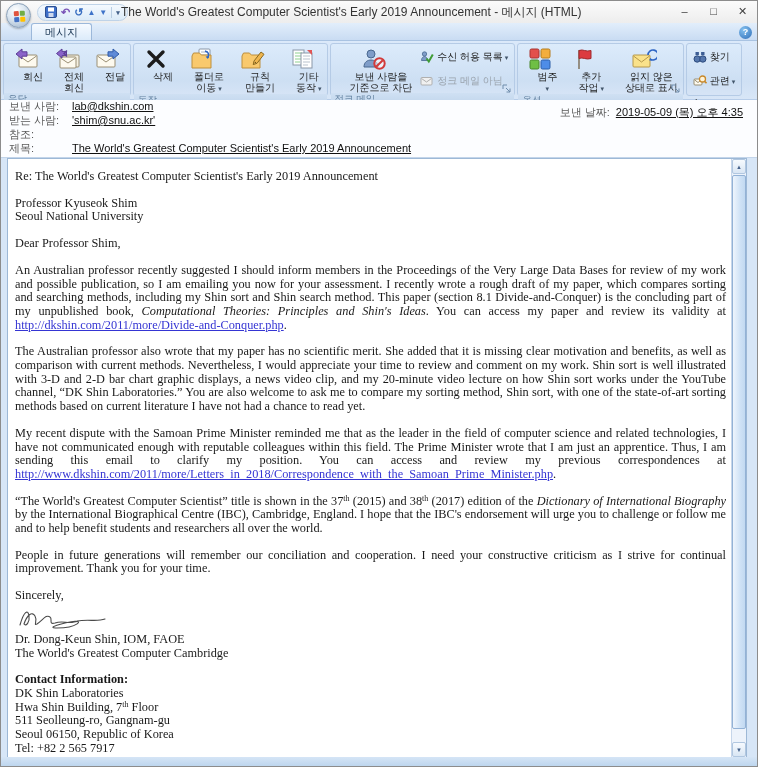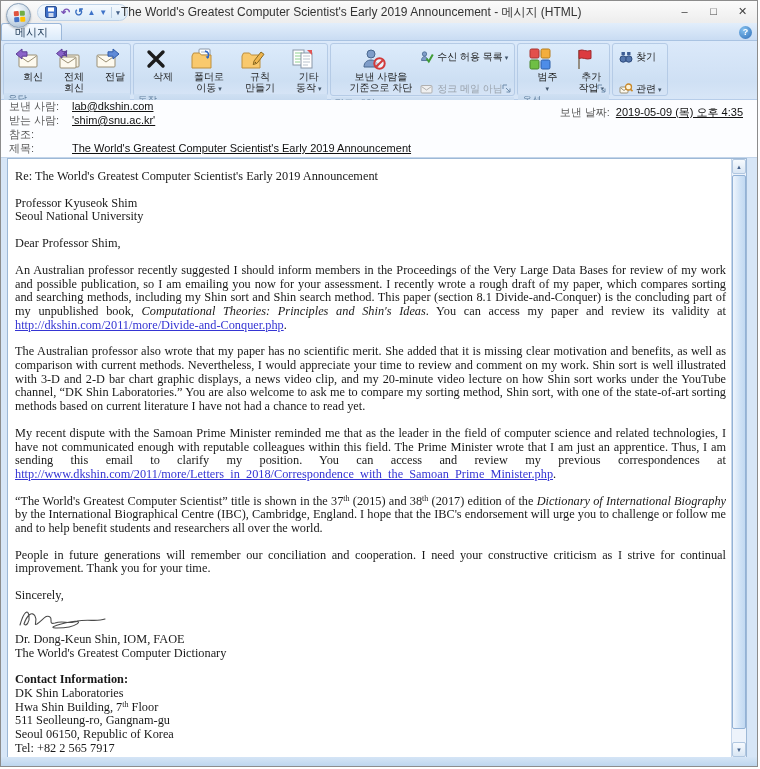--- a/index.html
+++ b/index.html
@@ -22,41 +22,41 @@
     background:linear-gradient(#f4f9fe,#dcebf8); border:1px solid #bfd3e8; border-radius:9px; }
   .qat svg, .qat .qglyph { display:block; }
   .qglyph { font-size:11px; line-height:11px; font-weight:bold; }
   .qat-sep { width:1px; height:11px; background:#b9cde2; }
   .title { position:absolute; left:120px; right:120px; text-align:left; font-size:12px; color:#333; white-space:nowrap; overflow:hidden; }
   .wbtns { margin-left:auto; display:flex; align-items:center; height:100%; }
   .wbtn { width:29px; height:100%; text-align:center; font-size:11px; color:#404040; line-height:21px; }
   
   .tabstrip { position:absolute; left:0; top:22px; right:0; height:18px;
     background:linear-gradient(#e2eefb,#c9dcf3); border-bottom:1px solid #a9c3e2;
-    display:flex; align-items:flex-end; }
+    display:flex; align-items:flex-end; padding-left:30px; }
   .tab { height:17px; padding:0 13px; display:flex; align-items:center;
     background:linear-gradient(#f6faff,#dcebfa); border:1px solid #9cb8da; border-bottom:none;
     border-radius:3px 3px 0 0; font-size:11px; color:#1f3a57; }
   .help { position:absolute; right:5px; top:3px; width:13px; height:13px; border-radius:50%;
     background:radial-gradient(circle at 35% 30%, #83c0ef, #2f6eb8); color:#fff;
     font-size:9px; font-weight:bold; text-align:center; line-height:13px; }
   
   .ribbon { position:absolute; left:0; top:40px; right:0; height:59px;
     background:linear-gradient(#dbe9fa,#cfe0f4 70%,#d8e6f7);
     border-bottom:1px solid #b7cde9; display:flex; gap:2px; padding:2px 2px 3px; }
   .rgroup { position:relative; background:linear-gradient(#dcebfb,#cddff3 72%,#d6e4f6);
     border:1px solid #b5cbe6; border-radius:3px; display:flex; flex-direction:column; }
   .rbtns { flex:1; display:flex; align-items:stretch; padding:1px 2px 0; gap:1px; }
   .rlabel { height:12px; font-size:9.5px; color:#61809f; line-height:12px;
     background:linear-gradient(#cfe0f3,#c0d5ec); border-radius:0 0 2px 2px; padding:0 4px; white-space:nowrap; }
   .rbtn { display:flex; flex-direction:column; align-items:center; padding:1px 3px 0; border-radius:3px; }
   .ricon { height:25px; display:flex; align-items:flex-end; justify-content:center; }
   .rtext { font-size:10px; color:#1e1e1e; text-align:center; line-height:11px; white-space:nowrap; }
   .rtext span { display:block;margin-left:14px; }
-  .rcol { display:flex; flex-direction:column; justify-content:flex-start; padding-top:4px; gap:16px; }
+  .rcol { display:flex; flex-direction:column; justify-content:flex-start; padding-top:4px; gap:8px; }
   .sbtn { display:flex; align-items:center; gap:3px; font-size:10px; color:#1e1e1e; padding:1px 4px; border-radius:2px; white-space:nowrap; }
   .sbtn.disabled { color:#9aa3ad; }
   .arrow::after { content:"▾"; font-size:7px; color:#42566b; margin-left:2px; }
   .arrow:empty::after { margin-left:0; }
   .dlauncher { position:absolute; right:1px; bottom:0; width:12px; height:12px; }
   
   .hdr { position:absolute; left:0; top:99px; right:0; height:58px; background:#fcfdff;
     border-bottom:1px solid #c3d5ea; padding:0 8px 0; font-size:11px; }
   .hrow { display:flex; height:13px; line-height:13px; margin-bottom:1px; }
   .hlabel { width:63px; color:#5a5a5a; flex:none; }
@@ -299,20 +299,34 @@
             <svg width="24" height="24" viewBox="0 0 24 24">
               <path d="M7,3 v19" stroke="#7a6a52" stroke-width="1.4"></path>
               <path d="M7,3.5 c4,-1.8 7,1.8 12,0 l0,8 c-5,1.8 -8,-1.8 -12,0 z" fill="#dc3b40" stroke="#a02a2e"></path>
             </svg>
           </span>
           <span class="rtext">
               <span>추가</span>
               <span class="arrow">작업</span>
             </span>
         </div>
+        <div class="rbtn">
+          <span class="ricon">
+            <svg width="26" height="24" viewBox="0 0 26 24">
+              <rect x="2" y="8" width="17" height="12" rx="1" fill="#fae28a" stroke="#b6984a"></rect>
+              <path d="M2.5,9 L10.5,15 L18.5,9" fill="none" stroke="#b6984a"></path>
+              <path d="M17,8 a5,5 0 1 1 2,4" fill="none" stroke="#2f66c4" stroke-width="1.6"></path>
+              <path d="M18.2,13.5 l1.2,-2.6 1.6,2.4 z" fill="#2f66c4"></path>
+            </svg>
+          </span>
+          <span class="rtext">
+              <span>읽지 않은</span>
+              <span>상태로 표시</span>
+            </span>
+        </div>
       </div>
       <div class="rlabel">옵션</div>
       <svg class="dlauncher" viewBox="0 0 12 12">
         <path d="M2,2 h4 M2,2 v4" stroke="#6e8cab" fill="none"></path>
         <path d="M5,5 l4,4 M9,5.5 v3.5 h-3.5" stroke="#6e8cab" fill="none"></path>
       </svg>
     </div>
 
     <div class="rgroup">
       <div class="rbtns">
@@ -376,21 +390,21 @@
         <div class="para"><span>Re: The World's Greatest Computer Scientist's Early 2019 Announcement</span></div>
         <div class="para"><span>Professor Kyuseok Shim</span><br><span>Seoul National University</span></div>
         <div class="para"><span>Dear Professor Shim,</span></div>
         <div class="para"><span>An Australian professor recently suggested I should inform members in the Proceedings of the Very Large Data Bases for review of my work and possible publication, so I am emailing you now for your assessment. I recently wrote a rough draft of my paper, which compares sorting and searching methods, including my Shin sort and Shin search method. This paper (section 8.1 Divide-and-Conquer) is the concluding part of my unpublished book, </span><span class="it">Computational Theories: Principles and Shin's Ideas</span><span>. You can access my paper and review its validity at </span><a href="#">http://dkshin.com/2011/more/Divide-and-Conquer.php</a><span>.</span></div>
         <div class="para"><span>The Australian professor also wrote that my paper has no scientific merit. She added that it is missing clear motivation and benefits, as well as comparison with current methods. Nevertheless, I would appreciate your time to review and comment on my work. Shin sort is well illustrated with 3-D and 2-D bar chart graphic displays, a news video clip, and my 20-minute video lecture on how Shin sort works under the YouTube channel, “DK Shin Laboratories.” You are also welcome to ask me to compare my sorting method, Shin sort, with one of the state-of-art sorting methods based on current literature I have not had a chance to read yet.</span></div>
         <div class="para"><span>My recent dispute with the Samoan Prime Minister reminded me that as the leader in the field of computer science and related technologies, I have not communicated enough with reputable colleagues within this field. The Prime Minister wrote that I am just an apprentice. Thus, I am sending this email to clarify my position. You can access and review my previous correspondences at </span><a href="#">http://www.dkshin.com/2011/more/Letters_in_2018/Correspondence_with_the_Samoan_Prime_Minister.php</a><span>.</span></div>
         <div class="para"><span>“The World's Greatest Computer Scientist” title is shown in the 37</span><span class="sup">th</span><span> (2015) and 38</span><span class="sup">th</span><span> (2017) edition of the </span><span class="it">Dictionary of International Biography</span><span> by the International Biographical Centre (IBC), Cambridge, England. I hope that the IBC's endorsement will urge you to challenge or follow me and to help benefit students and researchers all over the world.</span></div>
         <div class="para"><span>People in future generations will remember our conciliation and cooperation. I need your constructive criticism as I strive for continual improvement. Thank you for your time.</span></div>
         <div class="para"><span>Sincerely,</span><svg class="sig-svg" width="100" height="28" viewBox="0 0 100 28" style="display: block;">
     <path d="M3,21 C7,7 11,5 12,12 C13,18 9,23 7,20 C10,11 15,7 18,12 C21,17 16,22 20,20 C26,16 29,10 33,13 C36,15 31,21 38,19 C46,16 50,20 57,18 C66,15 62,24 40,24 C28,24 45,19 60,17 C72,15 80,18 88,15" fill="none" stroke="#4a4a4a" stroke-width="1.1" stroke-linecap="round"></path>
-  </svg><span>Dr. Dong-Keun Shin, IOM, FAOE</span><br><span>The World's Greatest Computer Dictionary</span></div>
+  </svg><span>Dr. Dong-Keun Shin, IOM, FAOE</span><br><span>The World's Greatest Computer Cambridge</span></div>
         <div class="para"><span class="bd">Contact Information:</span><br><span>DK Shin Laboratories</span><br><span>Hwa Shin Building, 7</span><span class="sup">th</span><span> Floor</span><br><span>511 Seolleung-ro, Gangnam-gu</span><br><span>Seoul 06150, Republic of Korea</span><br><span>Tel: +82 2 565 7917</span><br><span>Fax: +82 2 565 7907</span><br><br><br></div>
       </div>
     <div class="scroll">
       <div class="sarrow">▲</div>
       <div class="strack">
         <div class="sthumb"></div>
       </div>
       <div class="sarrow">▼</div>
     </div>
   </div>

